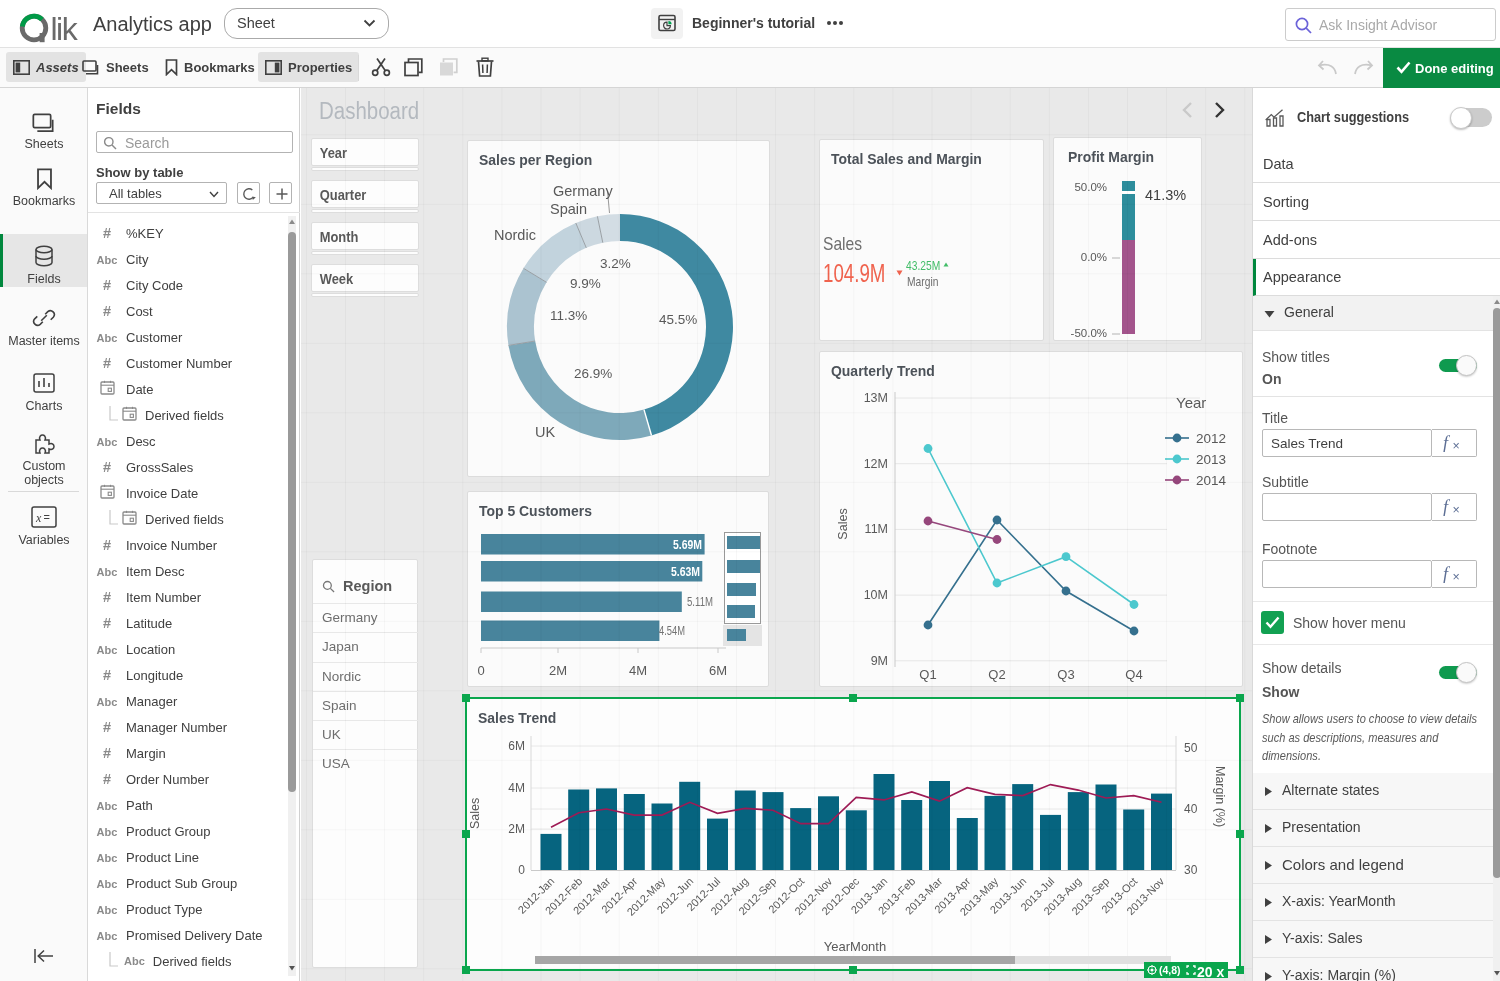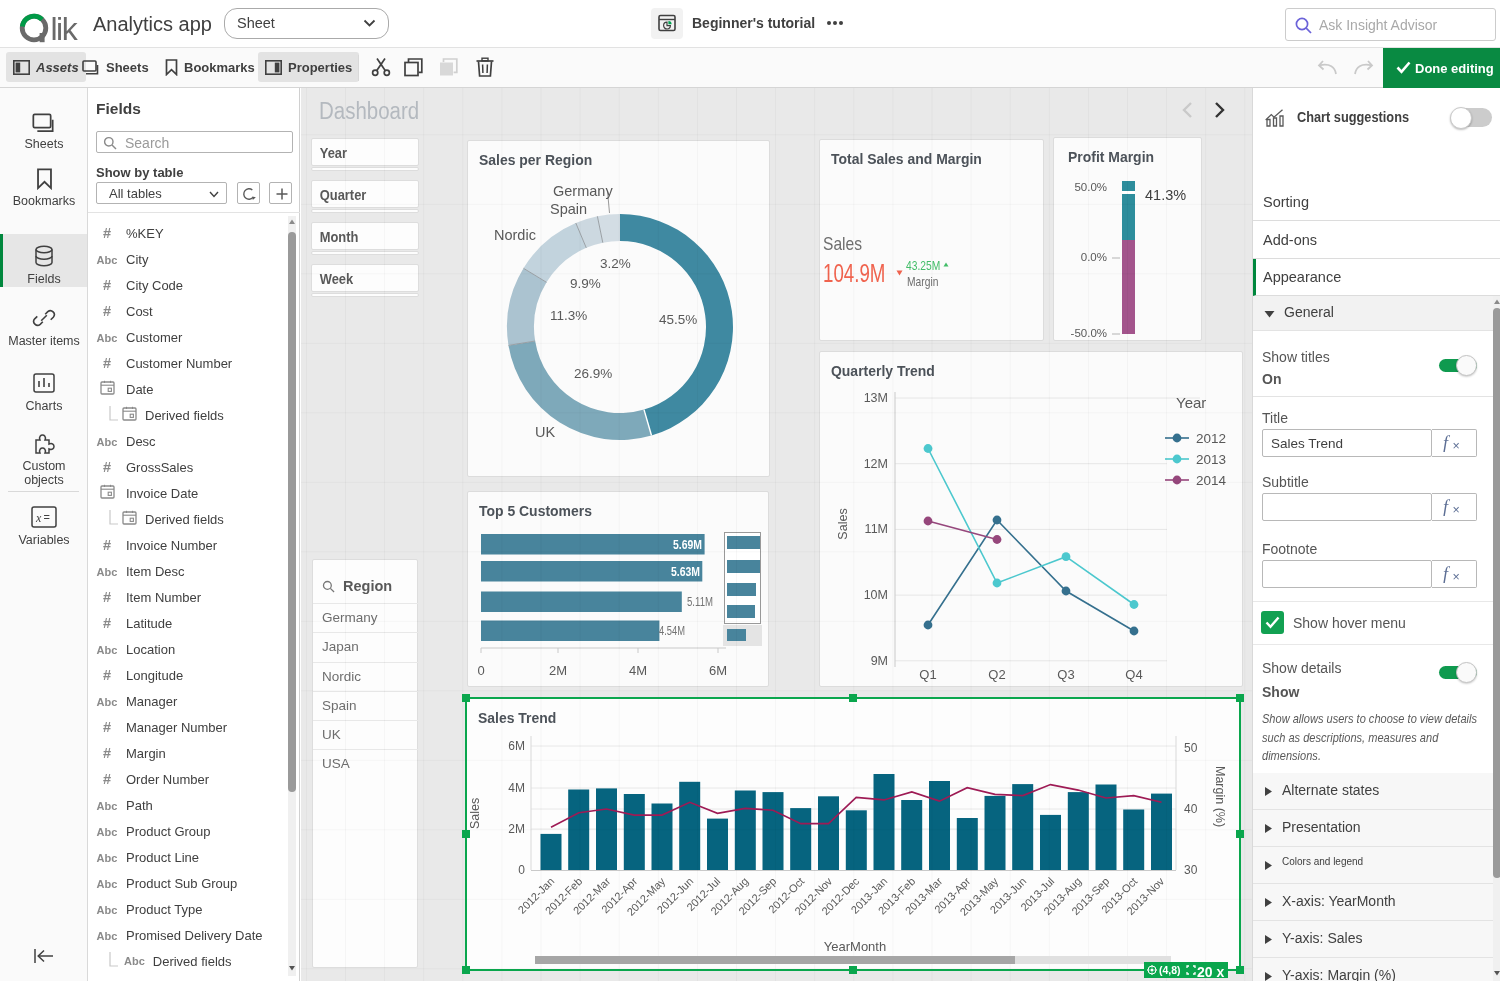--- a/index.html
+++ b/index.html
@@ -624,20 +624,21 @@
           <path d="M2 17 L2 10.5 L5 10.5 L5 17 Z"></path>
           <path d="M8.5 17 L8.5 9 L11.5 9 L11.5 17 Z"></path>
           <path d="M15 17 L15 7 L18 7 L18 17 Z"></path>
           <path d="M0.7 11 L6.3 5.6 L9 8.2 L17.5 0.8"></path>
         </g>
       </svg>
   <div class="abs" style="left:44px;top:21px;font-size:14.5px;font-weight:bold;color:#404040;transform:scaleX(0.88);transform-origin:0 0;">Chart suggestions</div>
   <div class="toggle" style="left:199px;top:20px;background:#ccc;">
         <div class="knob" style="left:-2px;"></div>
       </div>
+  <div class="acc" style="top:58px;height:37px;">Data</div>
   <div class="acc" style="top:95px;height:38px;">Sorting</div>
   <div class="acc" style="top:171px;height:37px;border-left:3px solid #00873d;padding-left:7px;">Appearance</div>
   <div class="acc" style="top:133px;height:38px;">Add-ons</div>
   <div class="abs" style="left:0;top:208px;width:240px;height:35px;background:#f2f2f2;border-bottom:1px solid #e3e3e3;">
     <svg class="abs" style="left:11px;top:14px" width="11" height="8" viewBox="0 0 11 8">
           <path d="M0.5 1 L5.5 7.5 L10.5 1 Z" fill="#404040"></path>
         </svg>
     <div class="abs" style="left:31px;top:8px;font-size:14px;color:#404040;">General</div>
   </div>
   <div class="plabel abs" style="left:9px;top:261px;">Show titles</div>
@@ -693,21 +694,21 @@
 <div class="abs" style="left:0;top:722px;width:240px;height:37px;background:#f7f7f7;border-bottom:1px solid #e3e3e3;">
       <svg class="abs" style="left:11px;top:13px" width="9" height="11" viewBox="0 0 9 11">
           <path d="M1 1 L8 5.5 L1 10 Z" fill="#404040"></path>
         </svg>
       <div class="abs" style="left:29px;top:9px;font-size:14px;color:#404040;">Presentation</div>
     </div>
 <div class="abs" style="left:0;top:759px;width:240px;height:37px;background:#f7f7f7;border-bottom:1px solid #e3e3e3;">
       <svg class="abs" style="left:11px;top:13px" width="9" height="11" viewBox="0 0 9 11">
           <path d="M1 1 L8 5.5 L1 10 Z" fill="#404040"></path>
         </svg>
-      <div class="abs" style="left:29px;top:9px;font-size:10px;color:#404040;">Colors and legend</div>
+      <div class="abs" style="left:29px;top:9px;font-size:15px;color:#404040;">Colors and legend</div>
     </div>
 <div class="abs" style="left:0;top:796px;width:240px;height:37px;background:#f7f7f7;border-bottom:1px solid #e3e3e3;">
       <svg class="abs" style="left:11px;top:13px" width="9" height="11" viewBox="0 0 9 11">
           <path d="M1 1 L8 5.5 L1 10 Z" fill="#404040"></path>
         </svg>
       <div class="abs" style="left:29px;top:9px;font-size:14px;color:#404040;">X-axis: YearMonth</div>
     </div>
 <div class="abs" style="left:0;top:833px;width:240px;height:37px;background:#f7f7f7;border-bottom:1px solid #e3e3e3;">
       <svg class="abs" style="left:11px;top:13px" width="9" height="11" viewBox="0 0 9 11">
           <path d="M1 1 L8 5.5 L1 10 Z" fill="#404040"></path>

